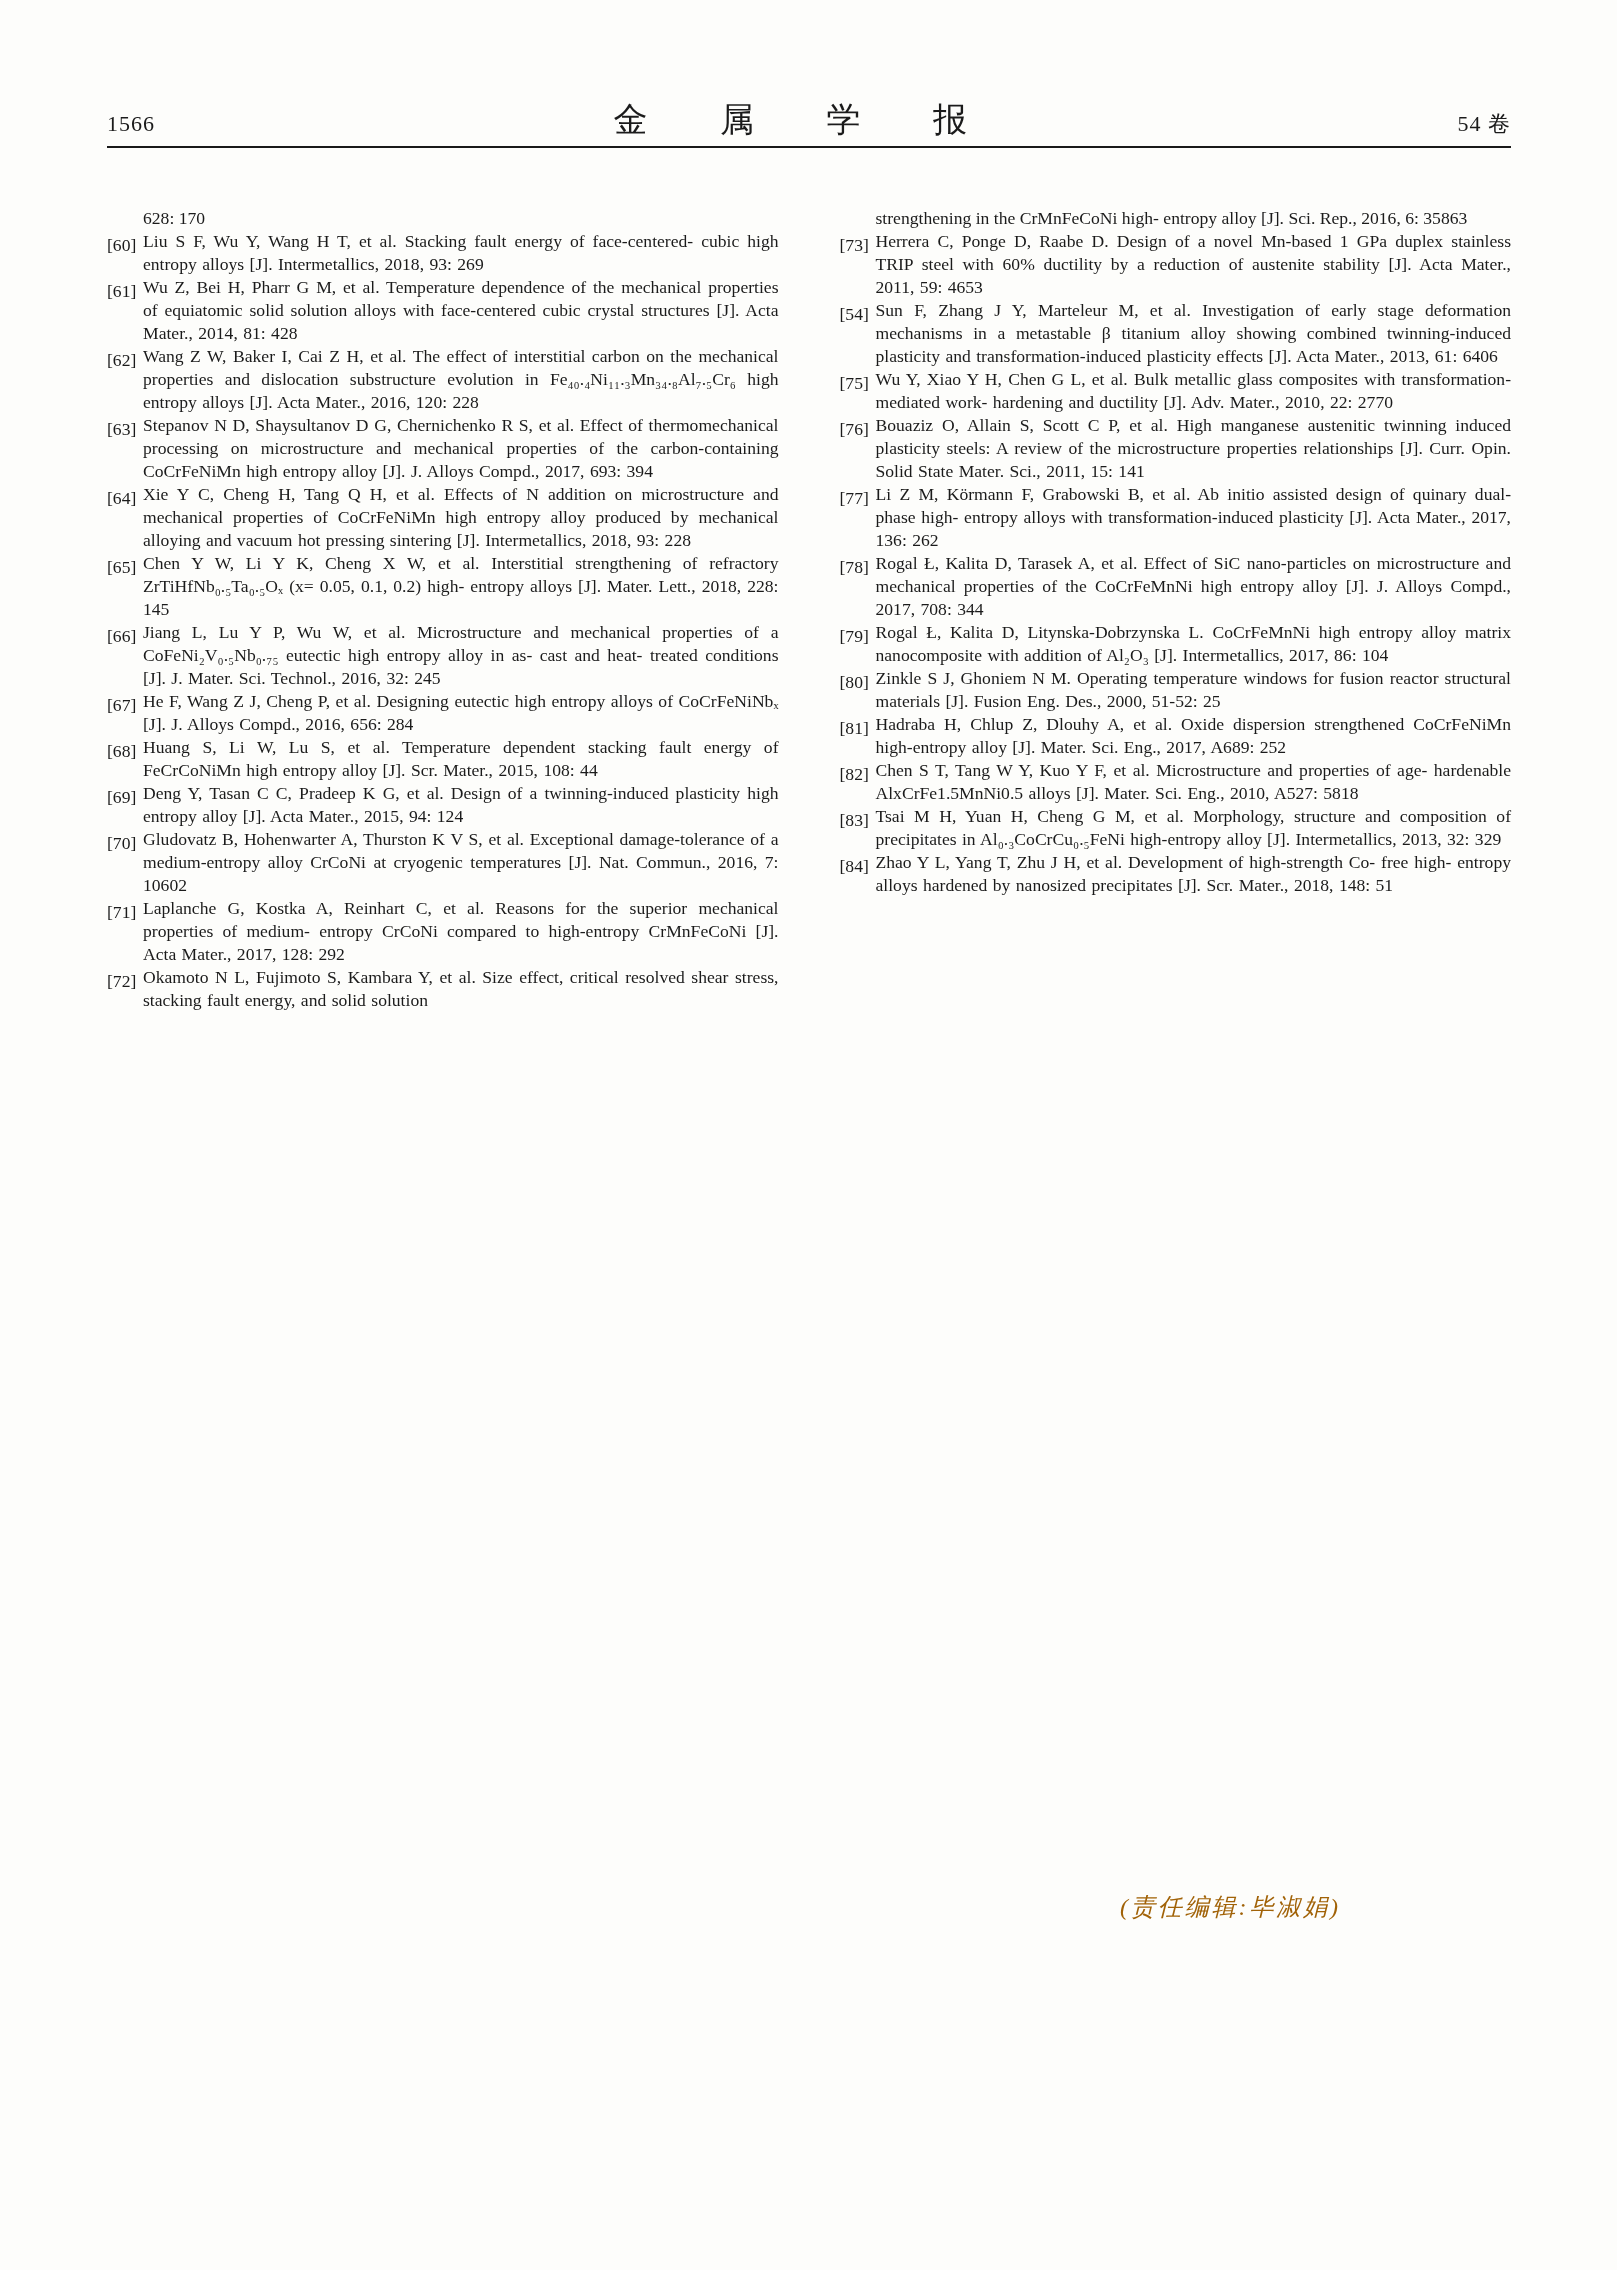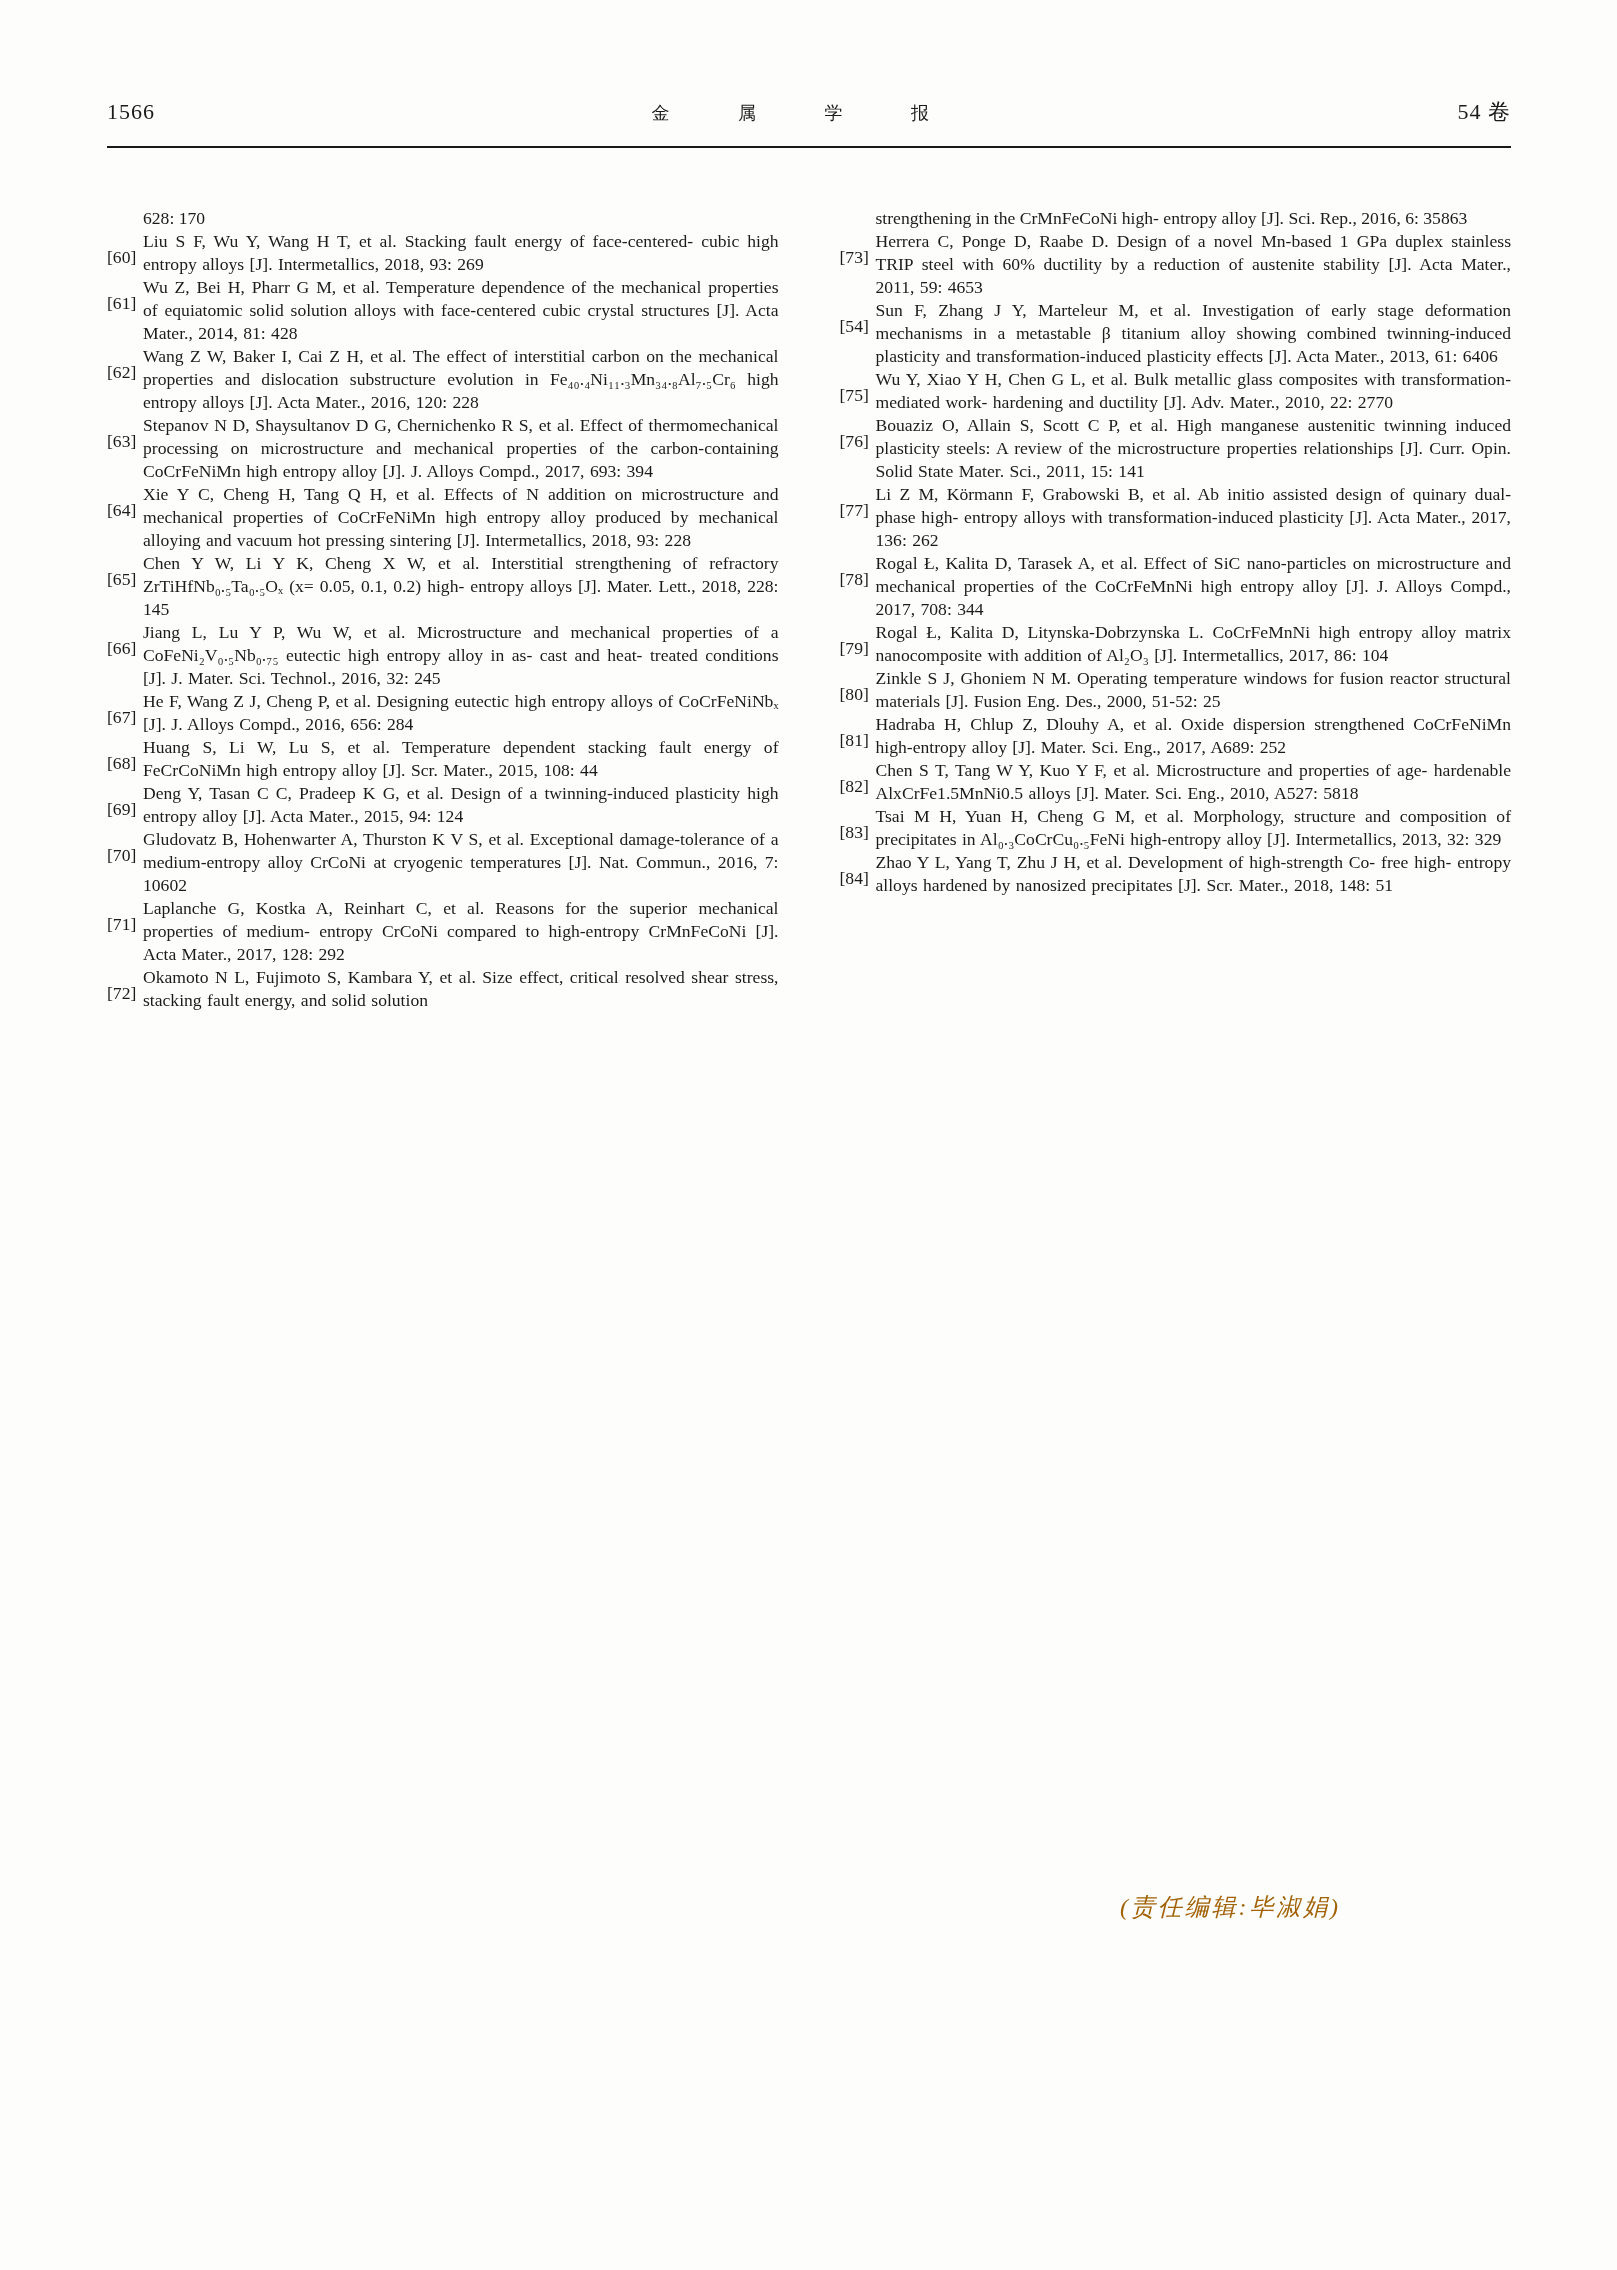--- a/index.html
+++ b/index.html
@@ -20,21 +20,21 @@
     top: 97px;
     left: 107px;
     right: 107px;
     display: flex;
     justify-content: space-between;
     align-items: baseline;
     font-size: 22px;
   }
   .page-number, .volume { font-size: 22px; letter-spacing: 1px; }
   .journal-title {
-    font-size: 18px;
+    font-size: 34px;
     letter-spacing: 32px;
     text-indent: 32px; 
     transform: translateX(-16px);
   }
   .header-rule {
     position: absolute;
     top: 146px;
     left: 107px;
     right: 107px;
     border-top: 2.4px solid #191919;
@@ -60,21 +60,21 @@
     padding-left: 36px;
   }
   .ref {
     position: relative;
     padding-left: 36px;
     word-spacing: 1px;
   }
   .ref-id {
     position: absolute;
     left: 0;
-    top: 16px;
+    top: 4px;
   }
   .editor-note {
     position: absolute;
     top: 1891px;
     left: 1120px;
     font-size: 24px;
     letter-spacing: 2.9px;
     font-style: italic;
     color: #a16207;
   }

